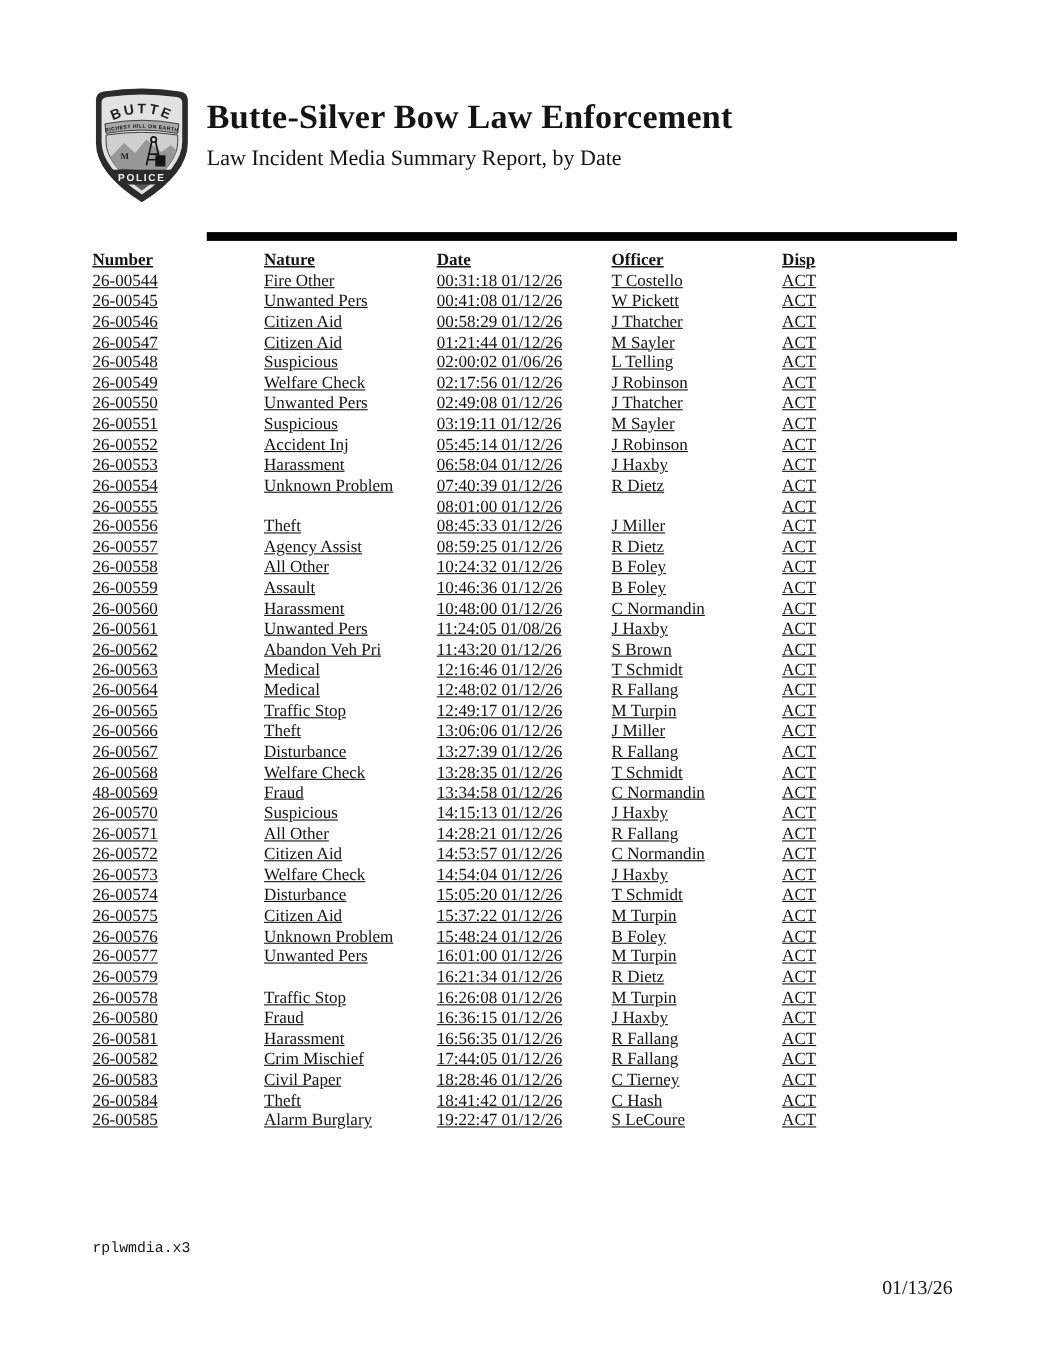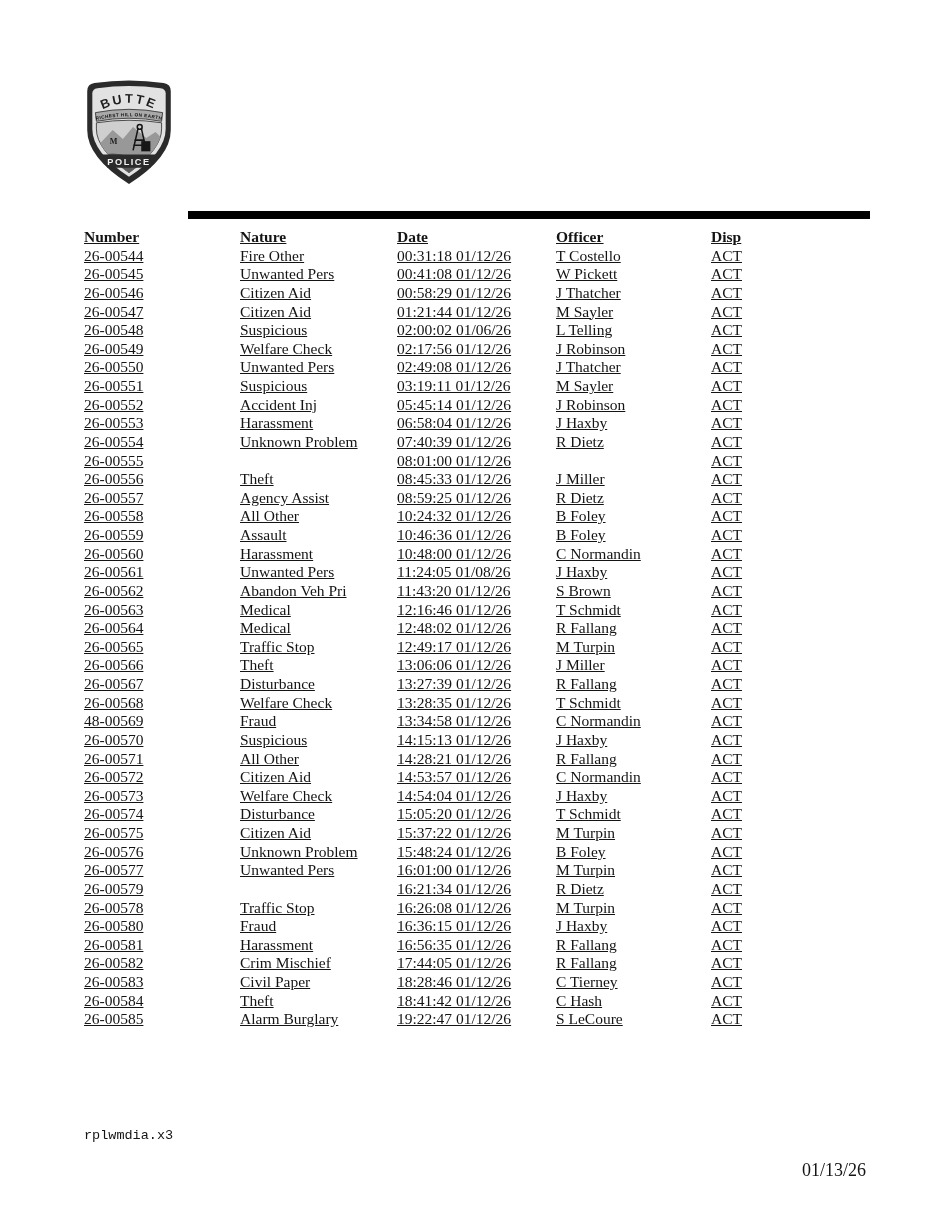--- a/index.html
+++ b/index.html
@@ -126,22 +126,23 @@
         <path d="M 14,76 Q 30,70 46,76 Q 62,82 78,74 L 78,98 L 14,98 Z" fill="#5a5a5a"></path>
       </g>
 
       <polygon points="17,74 75,74 67,87 25,87" fill="#2b2b2b"></polygon>
       <text x="46" y="84" font-size="9" font-weight="bold" fill="#f2f2f2" text-anchor="middle" letter-spacing="1.5" font-family="Liberation Sans, sans-serif">POLICE</text>
     </svg>
   </div>
 
   <div class="title-block">
     <div class="report-title">
-      <br>
+      <span>Butte-Silver Bow Law Enforcement</span><br>
     </div>
+    <div class="report-subtitle">Law Incident Media Summary Report, by Date</div>
   </div>
 
   <div class="top-rule"></div>
 
   <div class="report-table">
     <div class="trow thead">
       <div class="hcell"><span>Number</span></div>
       <div class="hcell"><span>Nature</span></div>
       <div class="hcell"><span>Date</span></div>
       <div class="hcell"><span>Officer</span></div>

